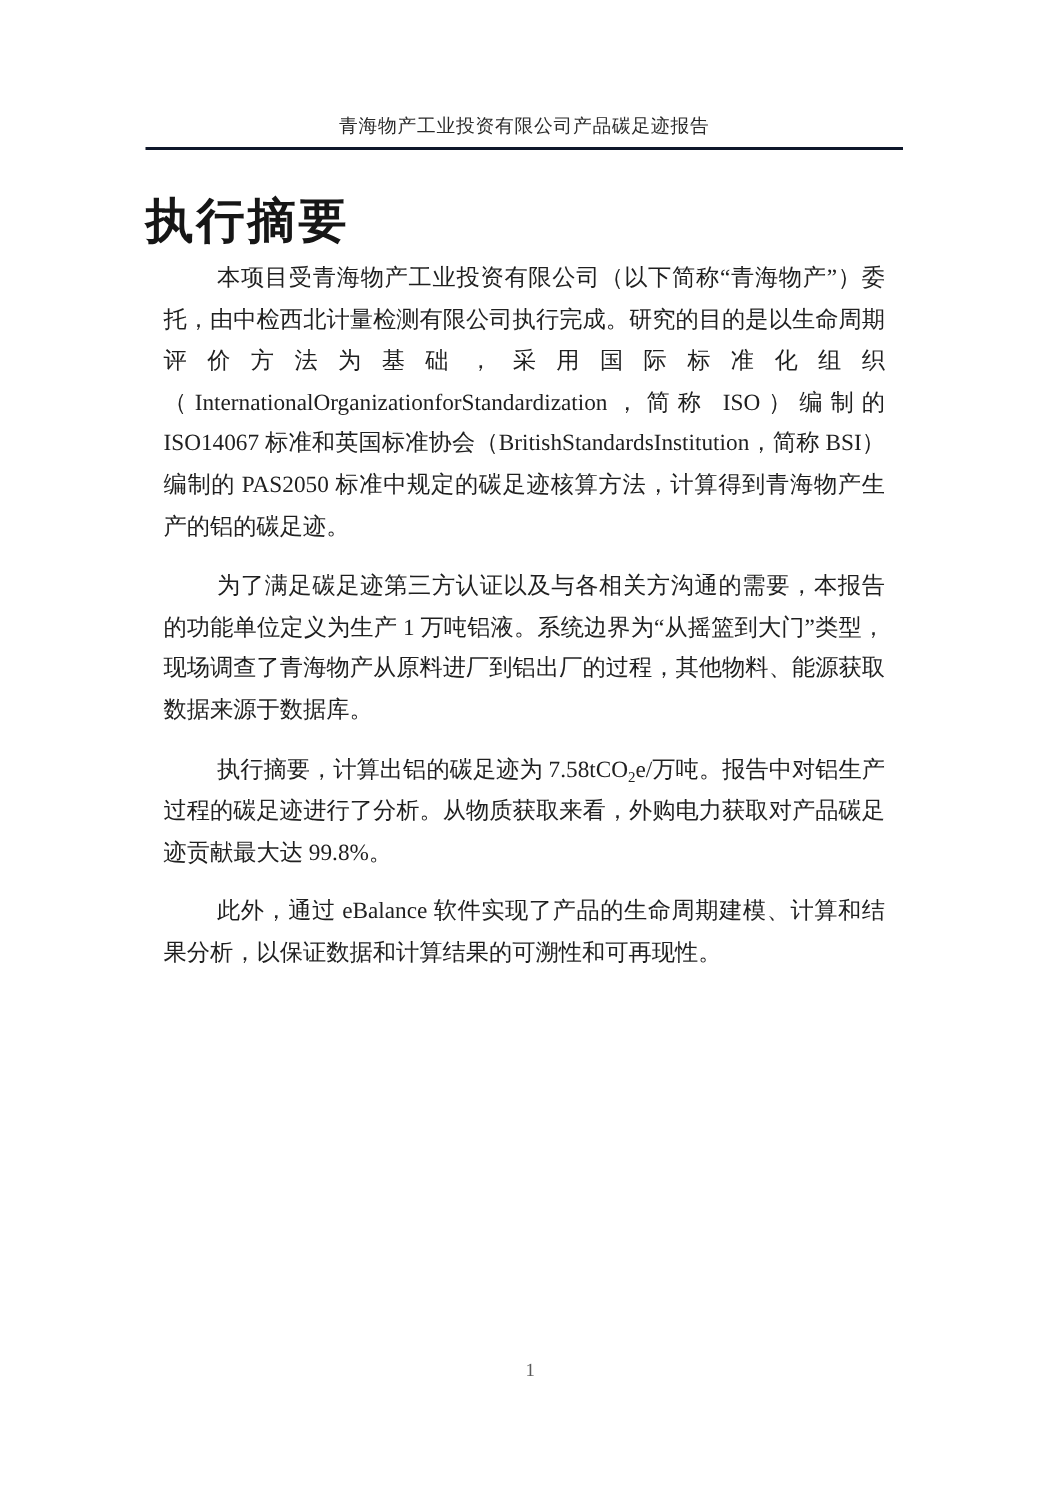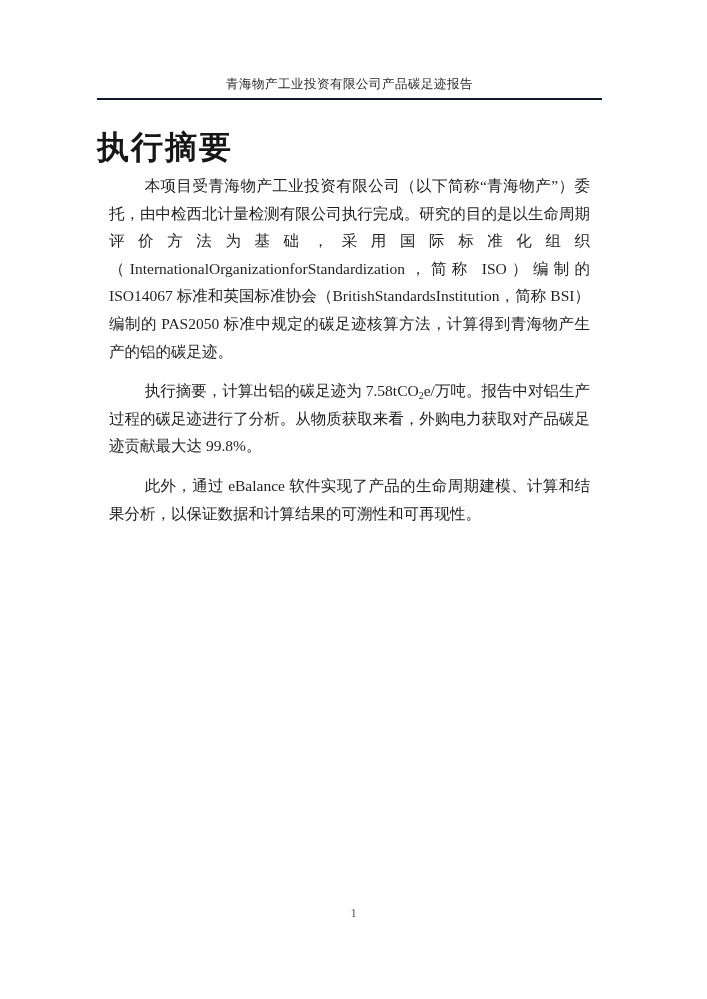--- a/index.html
+++ b/index.html
@@ -78,20 +78,21 @@
 <div class="page">
 
   <div class="header">青海物产工业投资有限公司产品碳足迹报告</div>
 
   <h1 class="doc-title">执行摘要</h1>
 
   <div class="content">
 
     <p>本项目受青海物产工业投资有限公司（以下简称“青海物产”）委托，由中检西北计量检测有限公司执行完成。研究的目的是以生命周期评价方法为基础，采用国际标准化组织（InternationalOrganizationforStandardization，简称 ISO）编制的 ISO14067 标准和英国标准协会（BritishStandardsInstitution，简称 BSI）编制的 PAS2050 标准中规定的碳足迹核算方法，计算得到青海物产生产的铝的碳足迹。</p>
 
+    <p>为了满足碳足迹第三方认证以及与各相关方沟通的需要，本报告的功能单位定义为生产 1 万吨铝液。系统边界为“从摇篮到大门”类型，现场调查了青海物产从原料进厂到铝出厂的过程，其他物料、能源获取数据来源于数据库。</p>
 
     <p><span>执行摘要，计算出铝的碳足迹为 </span><span class="bold-value"><span>7.58tCO</span><sub>2</sub><span>e/万吨</span></span><span>。报告中对铝生产过程的碳足迹进行了分析。从物质获取来看，外购电力获取对产品碳足迹贡献最大达 99.8%。</span></p>
 
 
     <p>此外，通过 eBalance 软件实现了产品的生命周期建模、计算和结果分析，以保证数据和计算结果的可溯性和可再现性。</p>
 
   </div>
 
   <div class="page-number">1</div>
 

